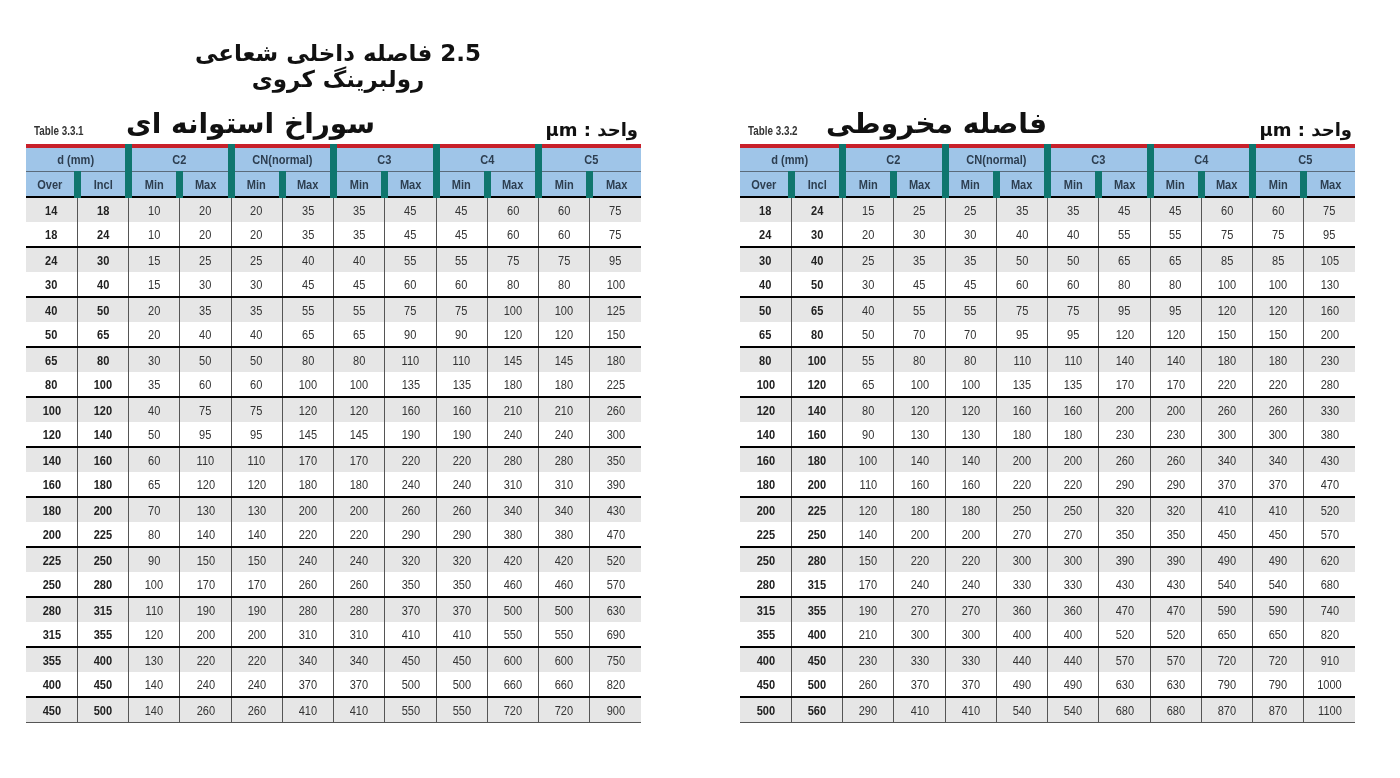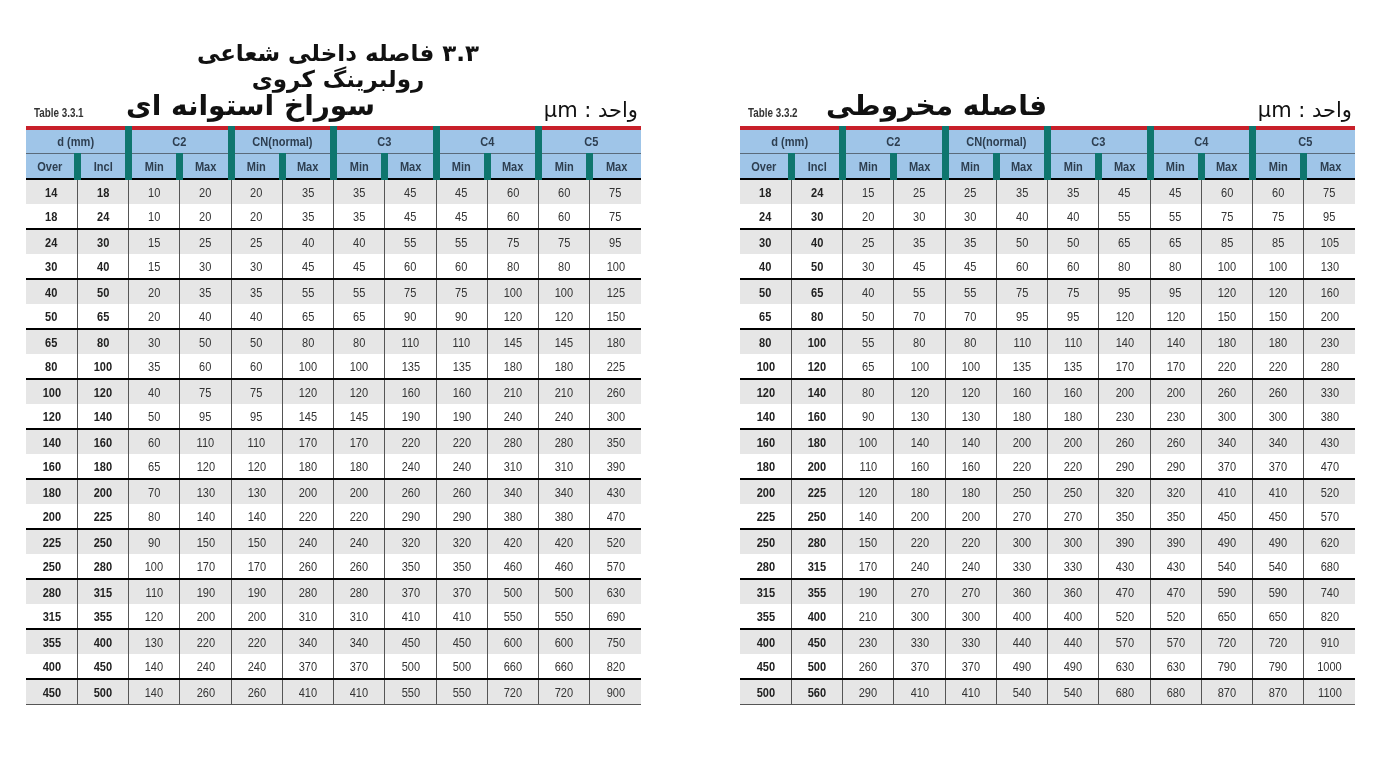--- a/index.html
+++ b/index.html
@@ -1,43 +1,43 @@
 <!DOCTYPE html>
 <html><head>
 <meta charset="utf-8">
 <style>
   html,body{margin:0;padding:0;background:#fff;}
   body{width:1400px;height:778px;position:relative;overflow:hidden;font-family:"Liberation Sans",sans-serif;color:#222;}
   .main-title{position:absolute;left:148px;top:40px;width:380px;text-align:center;font-family:"DejaVu Sans",sans-serif;font-size:23px;font-weight:bold;color:#111;direction:rtl;}
-  .panel{position:absolute;top:88px;width:616px;}
+  .panel{position:absolute;top:106px;width:616px;}
   .panel.left{left:26px;}
   .panel.right{left:740px;}
   .caption{position:relative;height:38px;}
   .tbl-label{position:absolute;left:8px;bottom:6px;font-size:12px;font-weight:bold;color:#333;transform:scaleX(0.82);transform-origin:left bottom;}
   .fa-title{position:absolute;bottom:4px;font-family:"DejaVu Sans",sans-serif;font-size:28px;font-weight:bold;color:#111;direction:rtl;}
   .left .fa-title{left:100px;}
   .right .fa-title{left:86px;}
-  .unit{position:absolute;right:4px;bottom:4px;font-family:"DejaVu Sans",sans-serif;font-size:21px;font-weight:normal;color:#111;direction:rtl;margin-top:22px;}
+  .unit{position:absolute;right:4px;bottom:4px;font-family:"DejaVu Sans",sans-serif;font-size:18px;font-weight:bold;color:#111;direction:rtl;margin-top:22px;}
   table{border-collapse:collapse;width:615px;table-layout:fixed;border-top:4px solid #c8202a;}
   th,td{text-align:center;padding:0;font-size:13px;}
   th{background:#9fc5e8;color:#2d3e50;font-weight:bold;height:24px;border-left:7px solid #0f766e;border-bottom:1px solid #5a6b7b;}
   th:first-child{border-left:none;}
   thead tr:first-child th{height:23px;}
   td{height:24px;border-left:1px solid #555;color:#333;}
   td:first-child{border-left:none;}
   td.b{font-weight:bold;color:#222;}
   tbody tr.odd td{background:#e6e6e6;}
   tbody tr.odd{border-top:2px solid #000000;}
   tbody tr:last-child{border-bottom:1px solid #555;}
   .num{display:inline-block;transform:scaleX(0.85);}
 </style>
 </head>
 <body>
 
-<div class="main-title">۳.۳ فاصله داخلی شعاعی رولبرینگ کروی</div>
+<div class="main-title">2.5 فاصله داخلی شعاعی رولبرینگ کروی</div>
 
 <div class="panel left">
   <div class="caption">
     <span class="tbl-label">Table 3.3.1</span>
     <span class="fa-title">سوراخ استوانه ای</span>
     <span class="unit">واحد : µm</span>
   </div>
   <table>
     <thead>
       <tr class="group-row">

